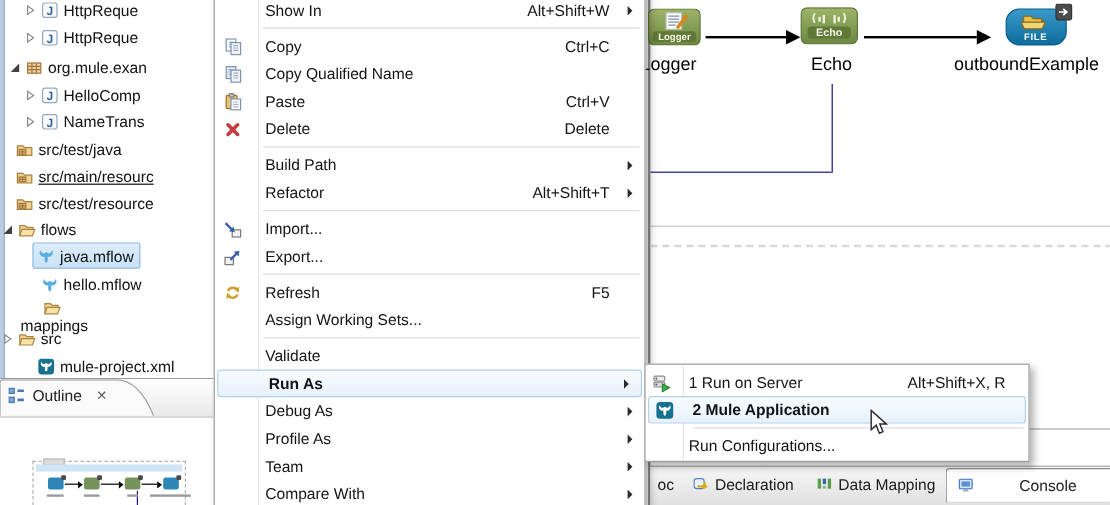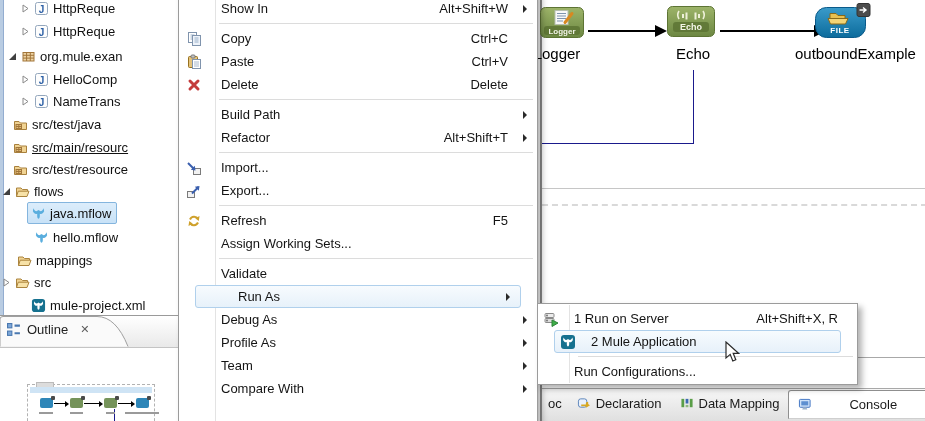--- a/index.html
+++ b/index.html
@@ -54,21 +54,21 @@
   #cmenu{position:absolute;left:178px;top:-9px;width:360px;height:460px;background:#fff;border:1px solid #9b9b9b;box-shadow:4px 4px 6px rgba(0,0,0,.3);padding-top:5px;box-sizing:border-box;z-index:5;}
   #cmenu .gut{position:absolute;left:36px;top:1px;bottom:1px;width:1px;background:#e3e3e3;}
   .cm-item{height:23px;display:flex;align-items:center;font-size:13px;color:#141414;position:relative;padding-right:5px;}
   .mi-ic{width:30px;flex:none;display:flex;justify-content:center;align-items:center;}
   .mi-lb{margin-left:12px;}
   .mi-sh{margin-left:auto;padding-right:10px;}
   .mi-ar{width:14px;flex:none;display:flex;justify-content:center;align-items:center;}
   .tri{width:0;height:0;border-left:4px solid #2a2a2a;border-top:4px solid transparent;border-bottom:4px solid transparent;}
   .cm-sep{height:7px;position:relative;}
   .cm-sep::after{content:'';position:absolute;left:40px;right:4px;top:3px;height:1px;background:#dcdcdc;}
-  .hl{border:1px solid #b0d0ec;background:linear-gradient(#f7fbfe,#e7f1fa);border-radius:3px;margin:0 16px;height:21px;}
+  .hl{border:1px solid #b0d0ec;background:linear-gradient(#f7fbfe,#e7f1fa);border-radius:3px;margin:0 2px;height:21px;font-weight:bold;}
 
   
   #submenu{position:absolute;left:537px;top:303px;width:321px;height:82px;background:#fff;border:1px solid #9b9b9b;box-shadow:4px 4px 6px rgba(0,0,0,.3);padding-top:3px;box-sizing:border-box;z-index:6;}
   #submenu .gut{position:absolute;left:31px;top:1px;bottom:1px;width:1px;background:#e3e3e3;}
   #submenu .mi-ic{width:26px;}
   #submenu .mi-lb{margin-left:10px;}
   #submenu .mi-sh{padding-right:14px;}
 
   #cursor{position:absolute;left:725px;top:341px;z-index:10;}
 </style>
@@ -192,21 +192,21 @@
       <span>java.mflow</span>
     </div>
 
     <div class="trow" style="top:226px;padding-left:31px;">
       <svg class="tic" viewBox="0 0 16 16">
           <path d="M2.5 2.5 C4.3 5.9 5.7 6.3 8 4.3 C10.3 6.3 11.7 5.9 13.5 2.5 L14 5.6 C12.6 8.4 11 9 9.4 8.2 L9.4 10.6 C9.4 12.4 8.7 13.6 8 13.6 C7.3 13.6 6.6 12.4 6.6 10.6 L6.6 8.2 C5 9 3.4 8.4 2 5.6 Z" fill="#5aaede"></path>
         </svg>
       <span>hello.mflow</span>
     </div>
 
-    <div class="trow" style="top:249px;padding-left:14px;">
+    <div class="trow" style="top:249px;padding-left:14px;flex-direction:column;">
       <svg class="tic" viewBox="0 0 15 15">
           <path d="M1.5 12.5 L1.5 4 L6 4 L7.5 5.5 L12.5 5.5 L12.5 7.2" fill="#f0d393" stroke="#ab843e"></path>
           <path d="M3.2 7.2 L14 7.2 L12 12.5 L1.5 12.5 Z" fill="#f7e2a8" stroke="#ab843e"></path>
         </svg>
       <span>mappings</span>
     </div>
 
     <div class="trow" style="top:271px;padding-left:0;">
       <span class="arr">
           <svg width="8" height="9">
@@ -311,21 +311,21 @@
           <rect x="31" y="8" width="2" height="4" fill="#eef0d8"></rect>
         <rect x="6" y="16" width="36" height="10" rx="3" fill="#5d7434" opacity="0.85"></rect>
         <text x="24" y="24" text-anchor="middle" font-size="9" font-weight="bold" fill="#f4f6e8">Echo</text>
       </svg>
     </div>
     <div class="flabel" style="left:121px;width:60px;">Echo</div>
 
     <div class="aline" style="left:178px;width:94px;"></div>
     <div class="ahead" style="left:272px;"></div>
 
-    <div class="fnode" style="left:272px;top:3px;">
+    <div class="fnode" style="left:295px;top:3px;">
       <svg width="58" height="36">
         <defs>
             <linearGradient id="gFile" x1="0" y1="0" x2="0" y2="1">
               <stop offset="0" stop-color="#3a9bca"></stop>
               <stop offset="1" stop-color="#0c6b9c"></stop>
             </linearGradient>
           </defs>
         <rect x="1.5" y="4.5" width="50" height="30" rx="11" fill="url(#gFile)" stroke="#0a5a8a"></rect>
         <path d="M16 15.5 L16 10.5 L22 10.5 L24 12.5 L31 12.5 L31 15.5" fill="#e8c050" stroke="#8a6a18"></path>
         <path d="M14 15.5 L34 15.5 L31.5 21 L16.5 21 Z" fill="#f3d475" stroke="#8a6a18"></path>
@@ -399,20 +399,33 @@
             <path d="M4.5 4 h4 M4.5 6 h4 M4.5 8 h4" stroke="#9ab0c8"></path>
             <rect x="6.5" y="4.5" width="8" height="10" fill="#eef3fa" stroke="#8094ad"></rect>
             <path d="M8.5 7 h4 M8.5 9 h4 M8.5 11 h4" stroke="#9ab0c8"></path>
           </svg>
         </span>
       <span class="mi-lb">Copy</span>
       <span class="mi-sh">Ctrl+C</span>
       <span class="mi-ar"></span>
     </div>
 
+    <div class="cm-item">
+      <span class="mi-ic">
+          <svg width="16" height="16">
+            <rect x="2.5" y="1.5" width="8" height="10" fill="#dde7f4" stroke="#8094ad"></rect>
+            <path d="M4.5 4 h4 M4.5 6 h4 M4.5 8 h4" stroke="#9ab0c8"></path>
+            <rect x="6.5" y="4.5" width="8" height="10" fill="#eef3fa" stroke="#8094ad"></rect>
+            <path d="M8.5 7 h4 M8.5 9 h4 M8.5 11 h4" stroke="#9ab0c8"></path>
+          </svg>
+        </span>
+      <span class="mi-lb">Copy Qualified Name</span>
+      <span class="mi-sh"></span>
+      <span class="mi-ar"></span>
+    </div>
 
     <div class="cm-item">
       <span class="mi-ic">
           <svg width="16" height="16">
             <rect x="2.5" y="2.5" width="9" height="11" rx="1" fill="#e4c37c" stroke="#97711f"></rect>
             <rect x="5" y="1" width="4" height="3" rx="1" fill="#c2c2c2" stroke="#7a7a7a"></rect>
             <rect x="6.5" y="5.5" width="8" height="9" fill="#fff" stroke="#8094ad"></rect>
             <path d="M8 8 h5 M8 10 h5 M8 12 h5" stroke="#a8b8cc"></path>
           </svg>
         </span>

